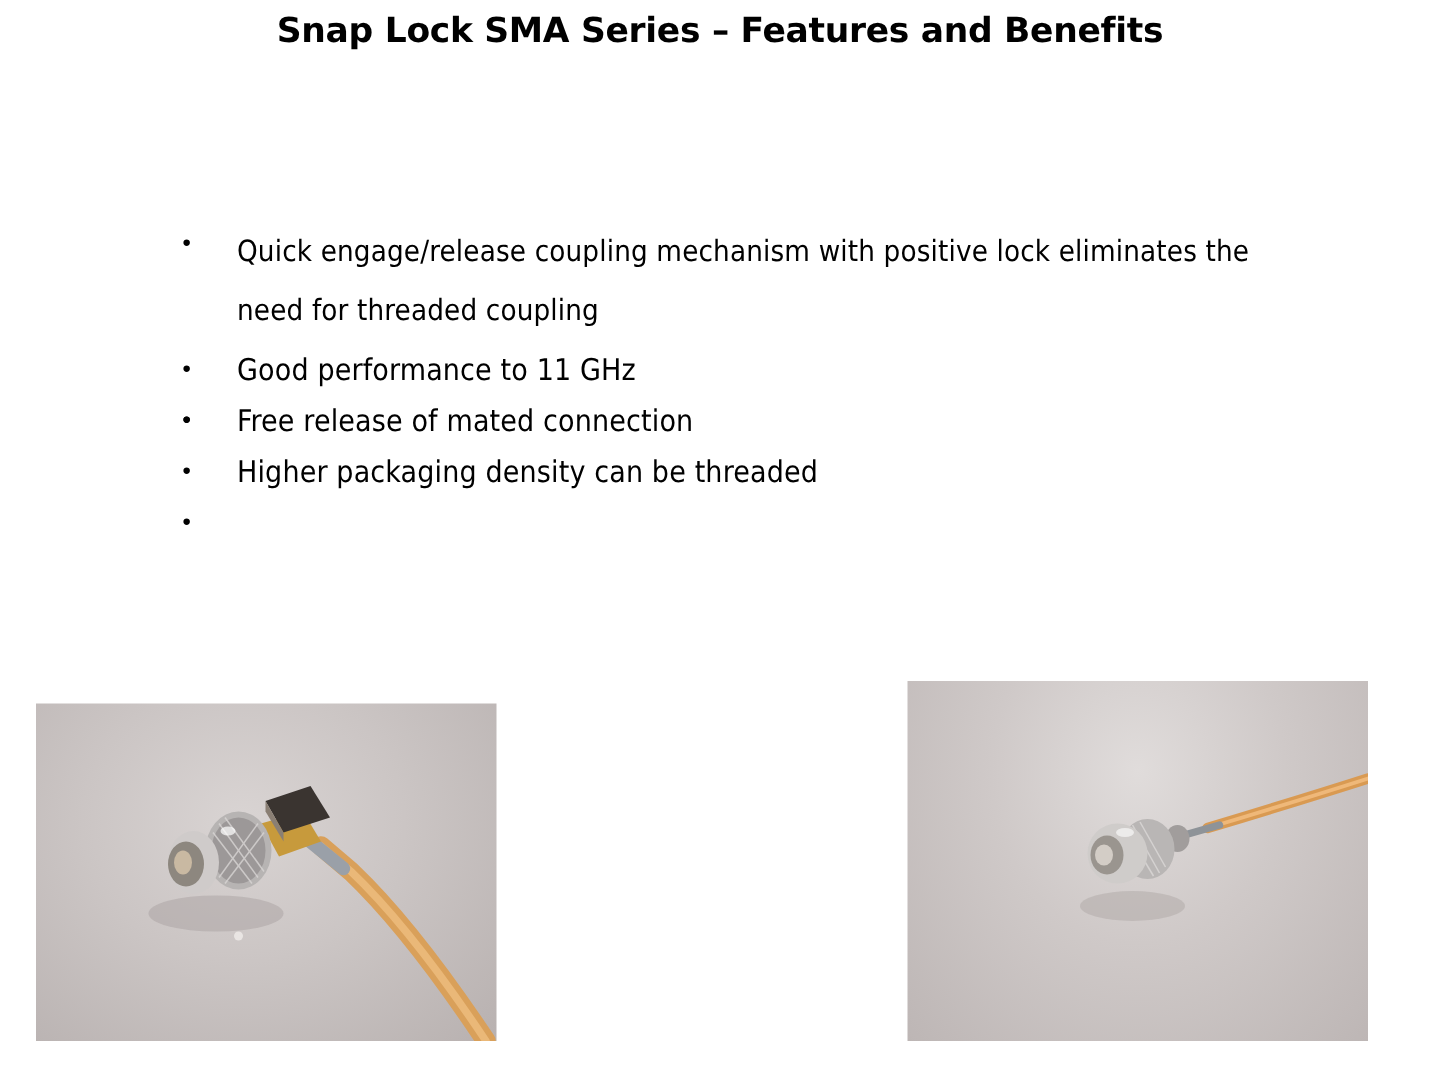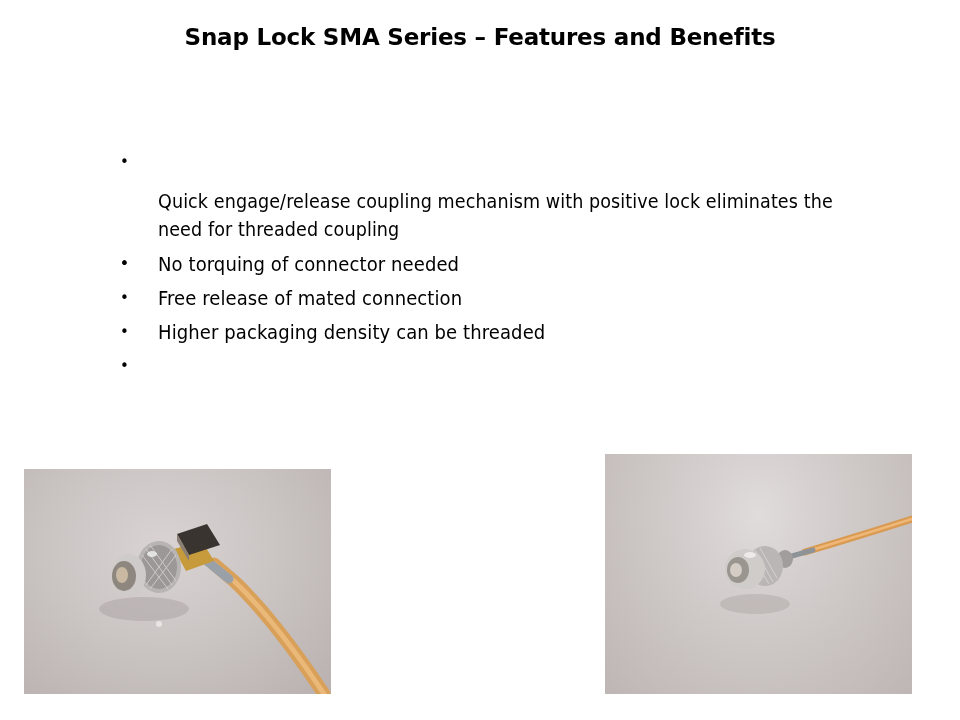--- a/index.html
+++ b/index.html
@@ -11,21 +11,21 @@
       width: 960px;
       height: 720px;
       position: relative;
       overflow: hidden;
       font-family: "DejaVu Sans", "Liberation Sans", sans-serif;
       color: #000000;
     }
     .slide-title {
       position: absolute;
       left: 0;
-      top: 20px;
+      top: 4px;
       width: 960px;
       text-align: center;
       font-family: "DejaVu Sans", sans-serif;
       font-weight: bold;
       font-size: 23px;
       letter-spacing: -0.2px;
       line-height: 34px;
     }
     .bullets {
       position: absolute;
@@ -82,28 +82,28 @@
     }
   </style>
 </head>
 <body>
 
 <div class="slide-title">Snap Lock SMA Series – Features and Benefits</div>
 
 <ul class="bullets">
   <li class="bullet-item" style="width:720px;">
     <span class="bullet-dot">•</span>
-    <span class="bullet-text" style="font-size:19.5px;line-height:28px;margin-top:40px;">Quick engage/release coupling mechanism with positive lock eliminates the need for threaded coupling</span>
+    <span class="bullet-text" style="font-size:19.5px;line-height:39px;">Quick engage/release coupling mechanism with positive lock eliminates the need for threaded coupling</span>
   </li>
   <li class="bullet-item">
     <span class="bullet-dot">•</span>
+    <span class="bullet-text">Good performance to 11 GHz</span>
   </li>
   <li class="bullet-item">
     <span class="bullet-dot">•</span>
-    <span class="bullet-text">No torquing of connector needed</span>
   </li>
   <li class="bullet-item">
     <span class="bullet-dot">•</span>
     <span class="bullet-text">Free release of mated connection</span>
   </li>
   <li class="bullet-item">
     <span class="bullet-dot">•</span>
     <span class="bullet-text">Higher packaging density can be threaded</span>
   </li>
   <li class="bullet-item">

